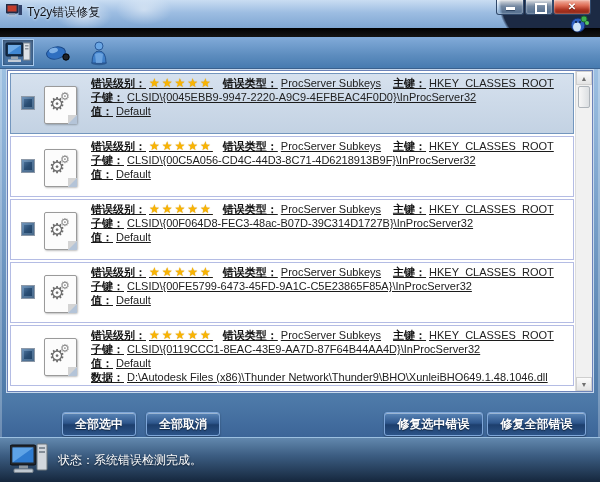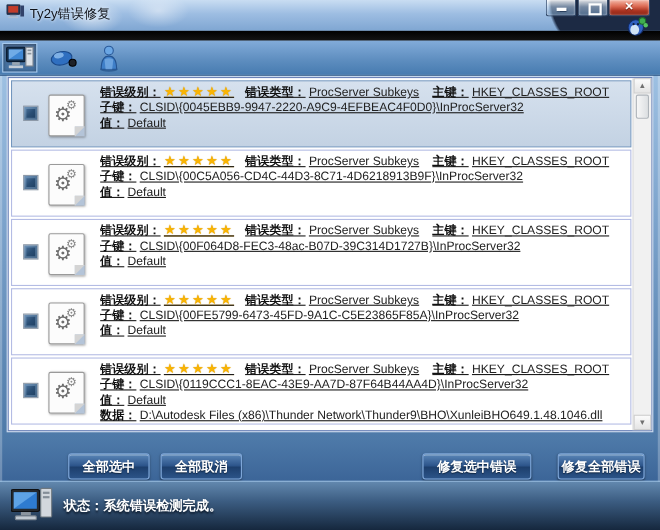--- a/index.html
+++ b/index.html
@@ -74,26 +74,26 @@
   
   .btnrow{position:absolute;left:0;right:0;top:406px;height:38px;margin-left:32px;}
   .btn{position:absolute;top:6px;height:24px;border-radius:3px;border:1px solid #7ea6d8;
     color:#fff;font-weight:bold;font-size:12px;font-family:"Liberation Sans",sans-serif;
     background:linear-gradient(180deg,#5b87b8 0%,#2e568c 46%,#1d3f6d 54%,#2c5488 100%);
     box-shadow:inset 0 1px 0 rgba(255,255,255,.4),0 1px 2px rgba(0,0,0,.35);
     text-shadow:0 1px 1px #10253f;cursor:pointer;padding:0;}
   .btn-select-all{left:30px;width:74px;}
   .btn-deselect-all{left:114px;width:74px;}
   .btn-fix-selected{right:117px;width:99px;}
-  .btn-fix-all{right:14px;width:79px;}
+  .btn-fix-all{right:14px;width:99px;}
   
   .statusbar{position:absolute;left:0;right:0;bottom:0;height:44px;border-top:1px solid #9cc0e0;
     background:linear-gradient(180deg,#6288ae 0%,#3c5d82 40%,#15273d 100%);}
   .status-icon{position:absolute;left:10px;top:5px;width:38px;height:33px;}
-  .status-text{position:absolute;left:58px;top:0;line-height:44px;color:#fff;font-size:12px;font-weight:bold;text-shadow:0 1px 2px #0a1626;}
+  .status-text{position:absolute;left:58px;top:0;line-height:44px;color:#fff;font-size:12px;font-weight:normal;text-shadow:0 1px 2px #0a1626;}
 </style>
 </head>
 <body>
 
 <div class="window">
 
   <div class="titlebar">
     <svg class="title-icon" viewBox="0 0 16 13">
       <rect x="0" y="0" width="12" height="9" rx="1" fill="#2a3550" stroke="#16203a"></rect>
       <rect x="1.5" y="1.5" width="9" height="6" fill="#c23b2a"></rect>

